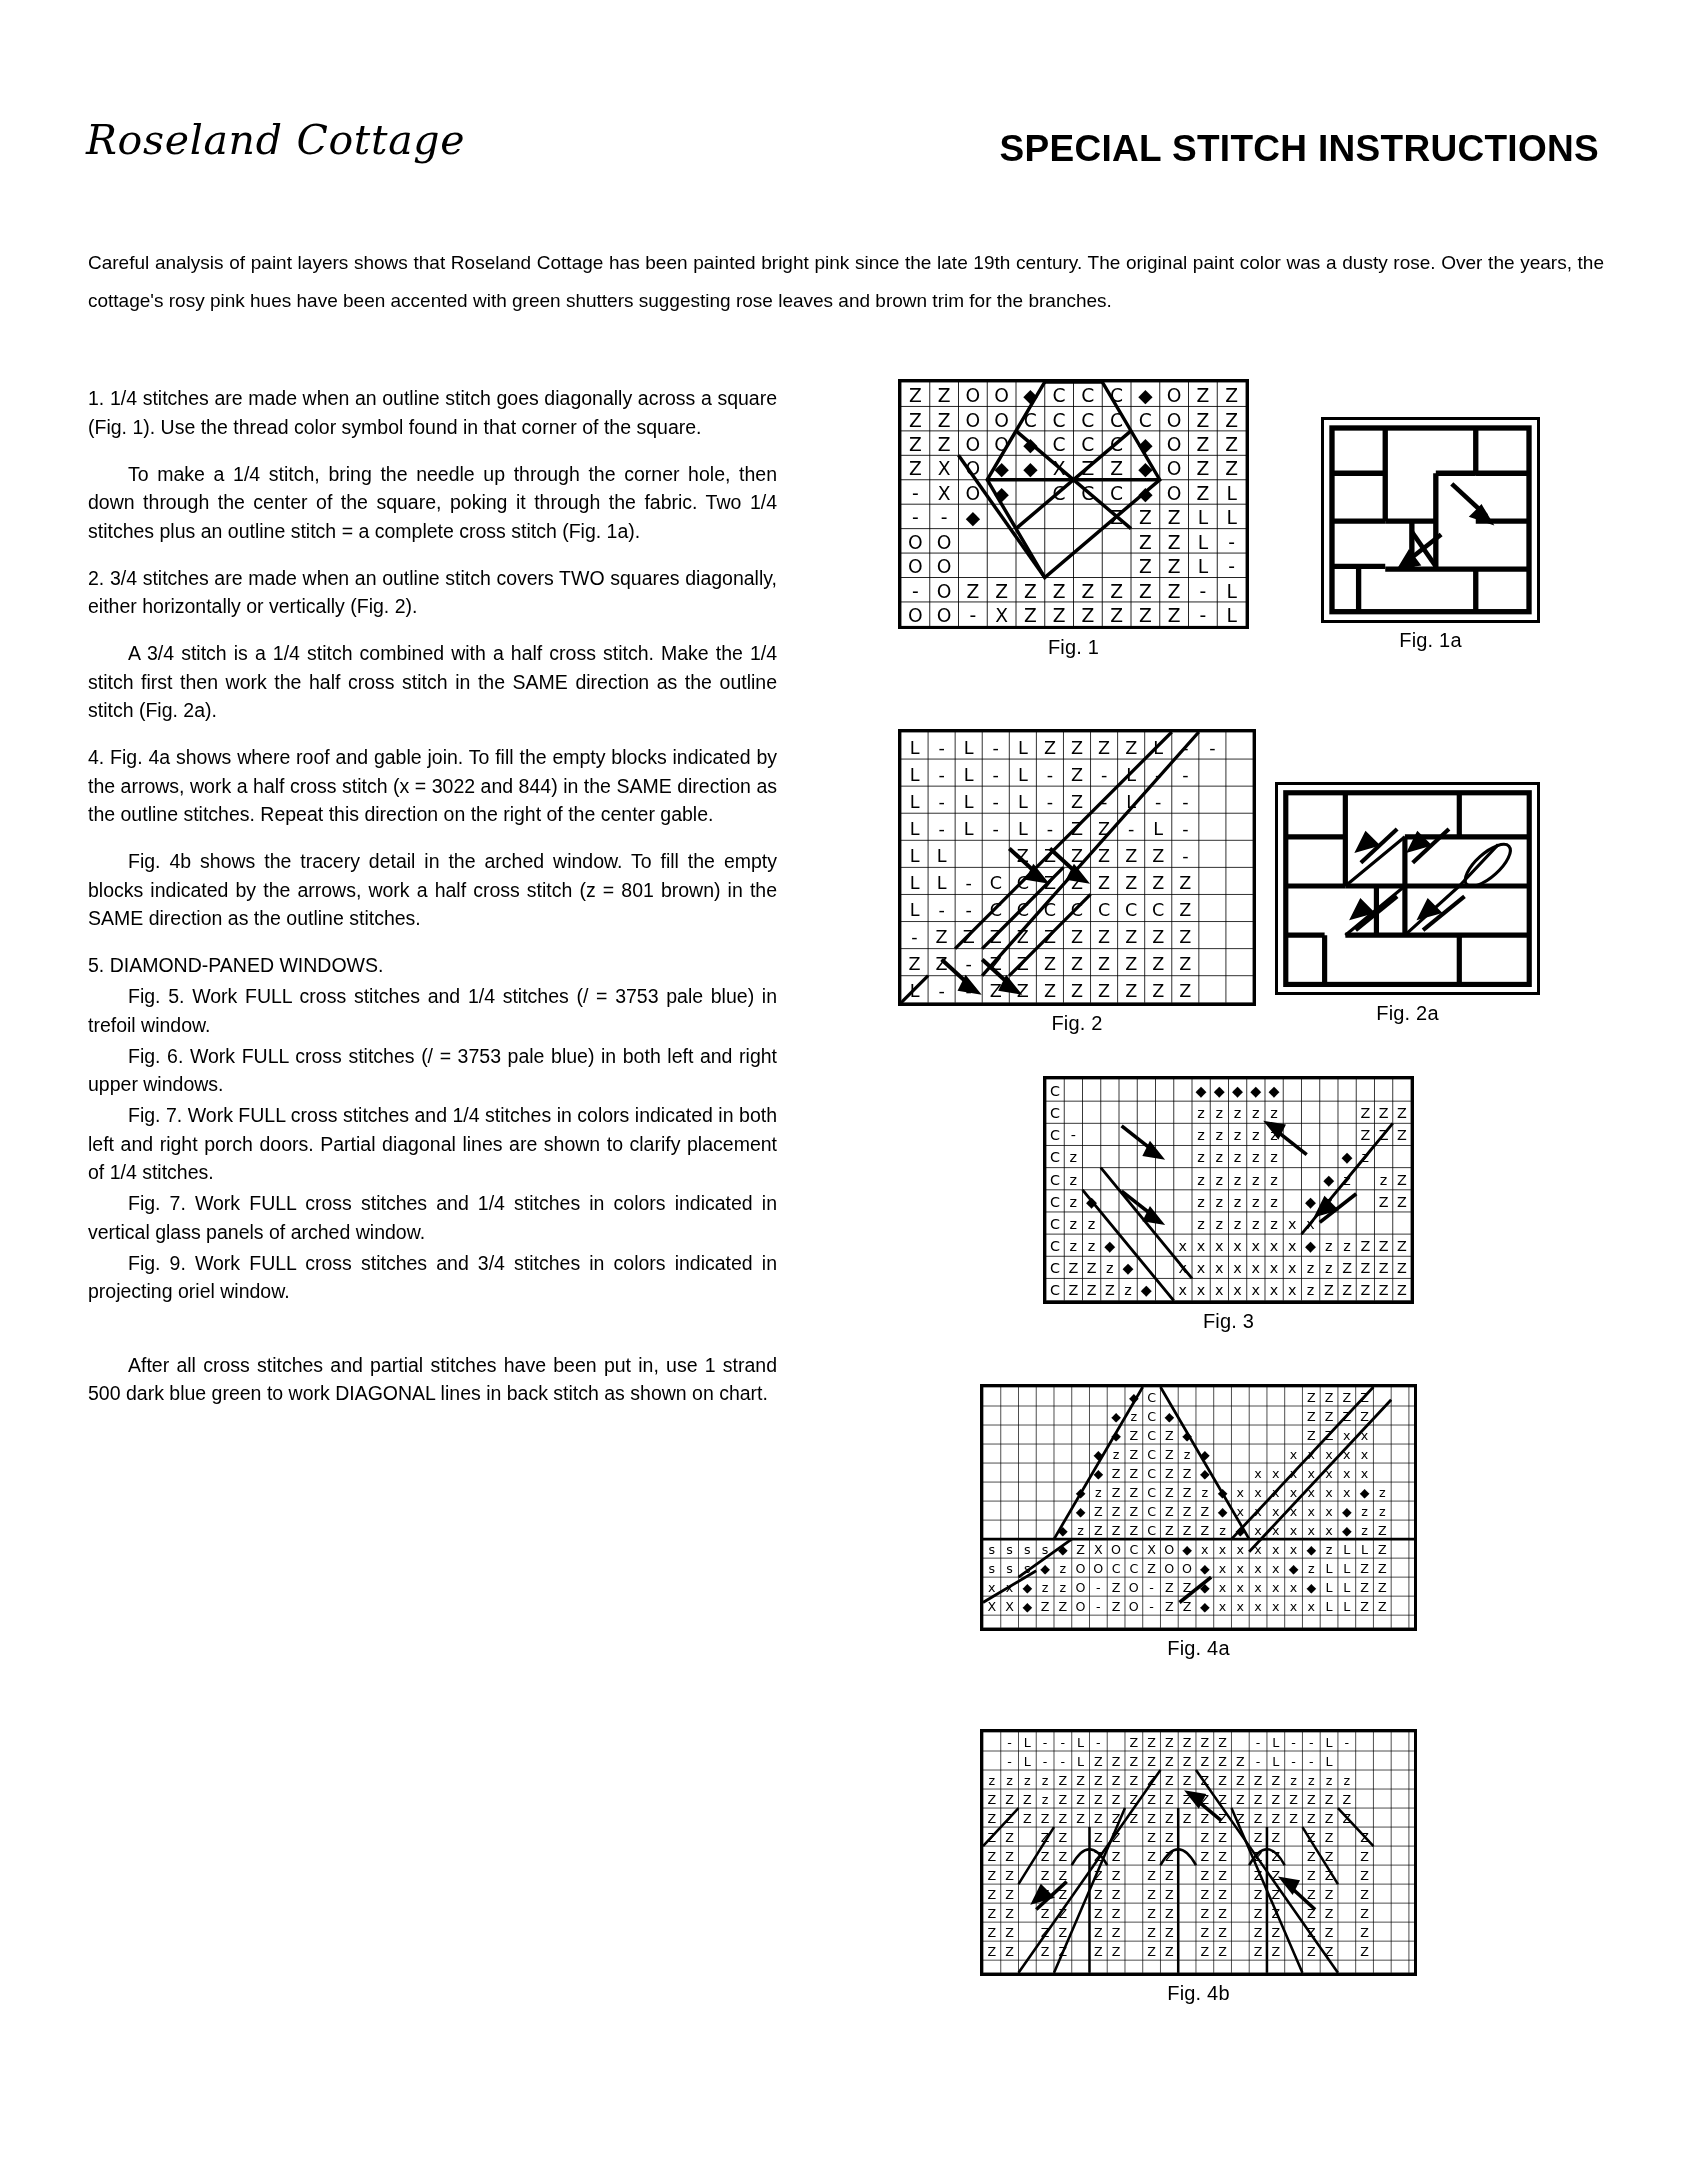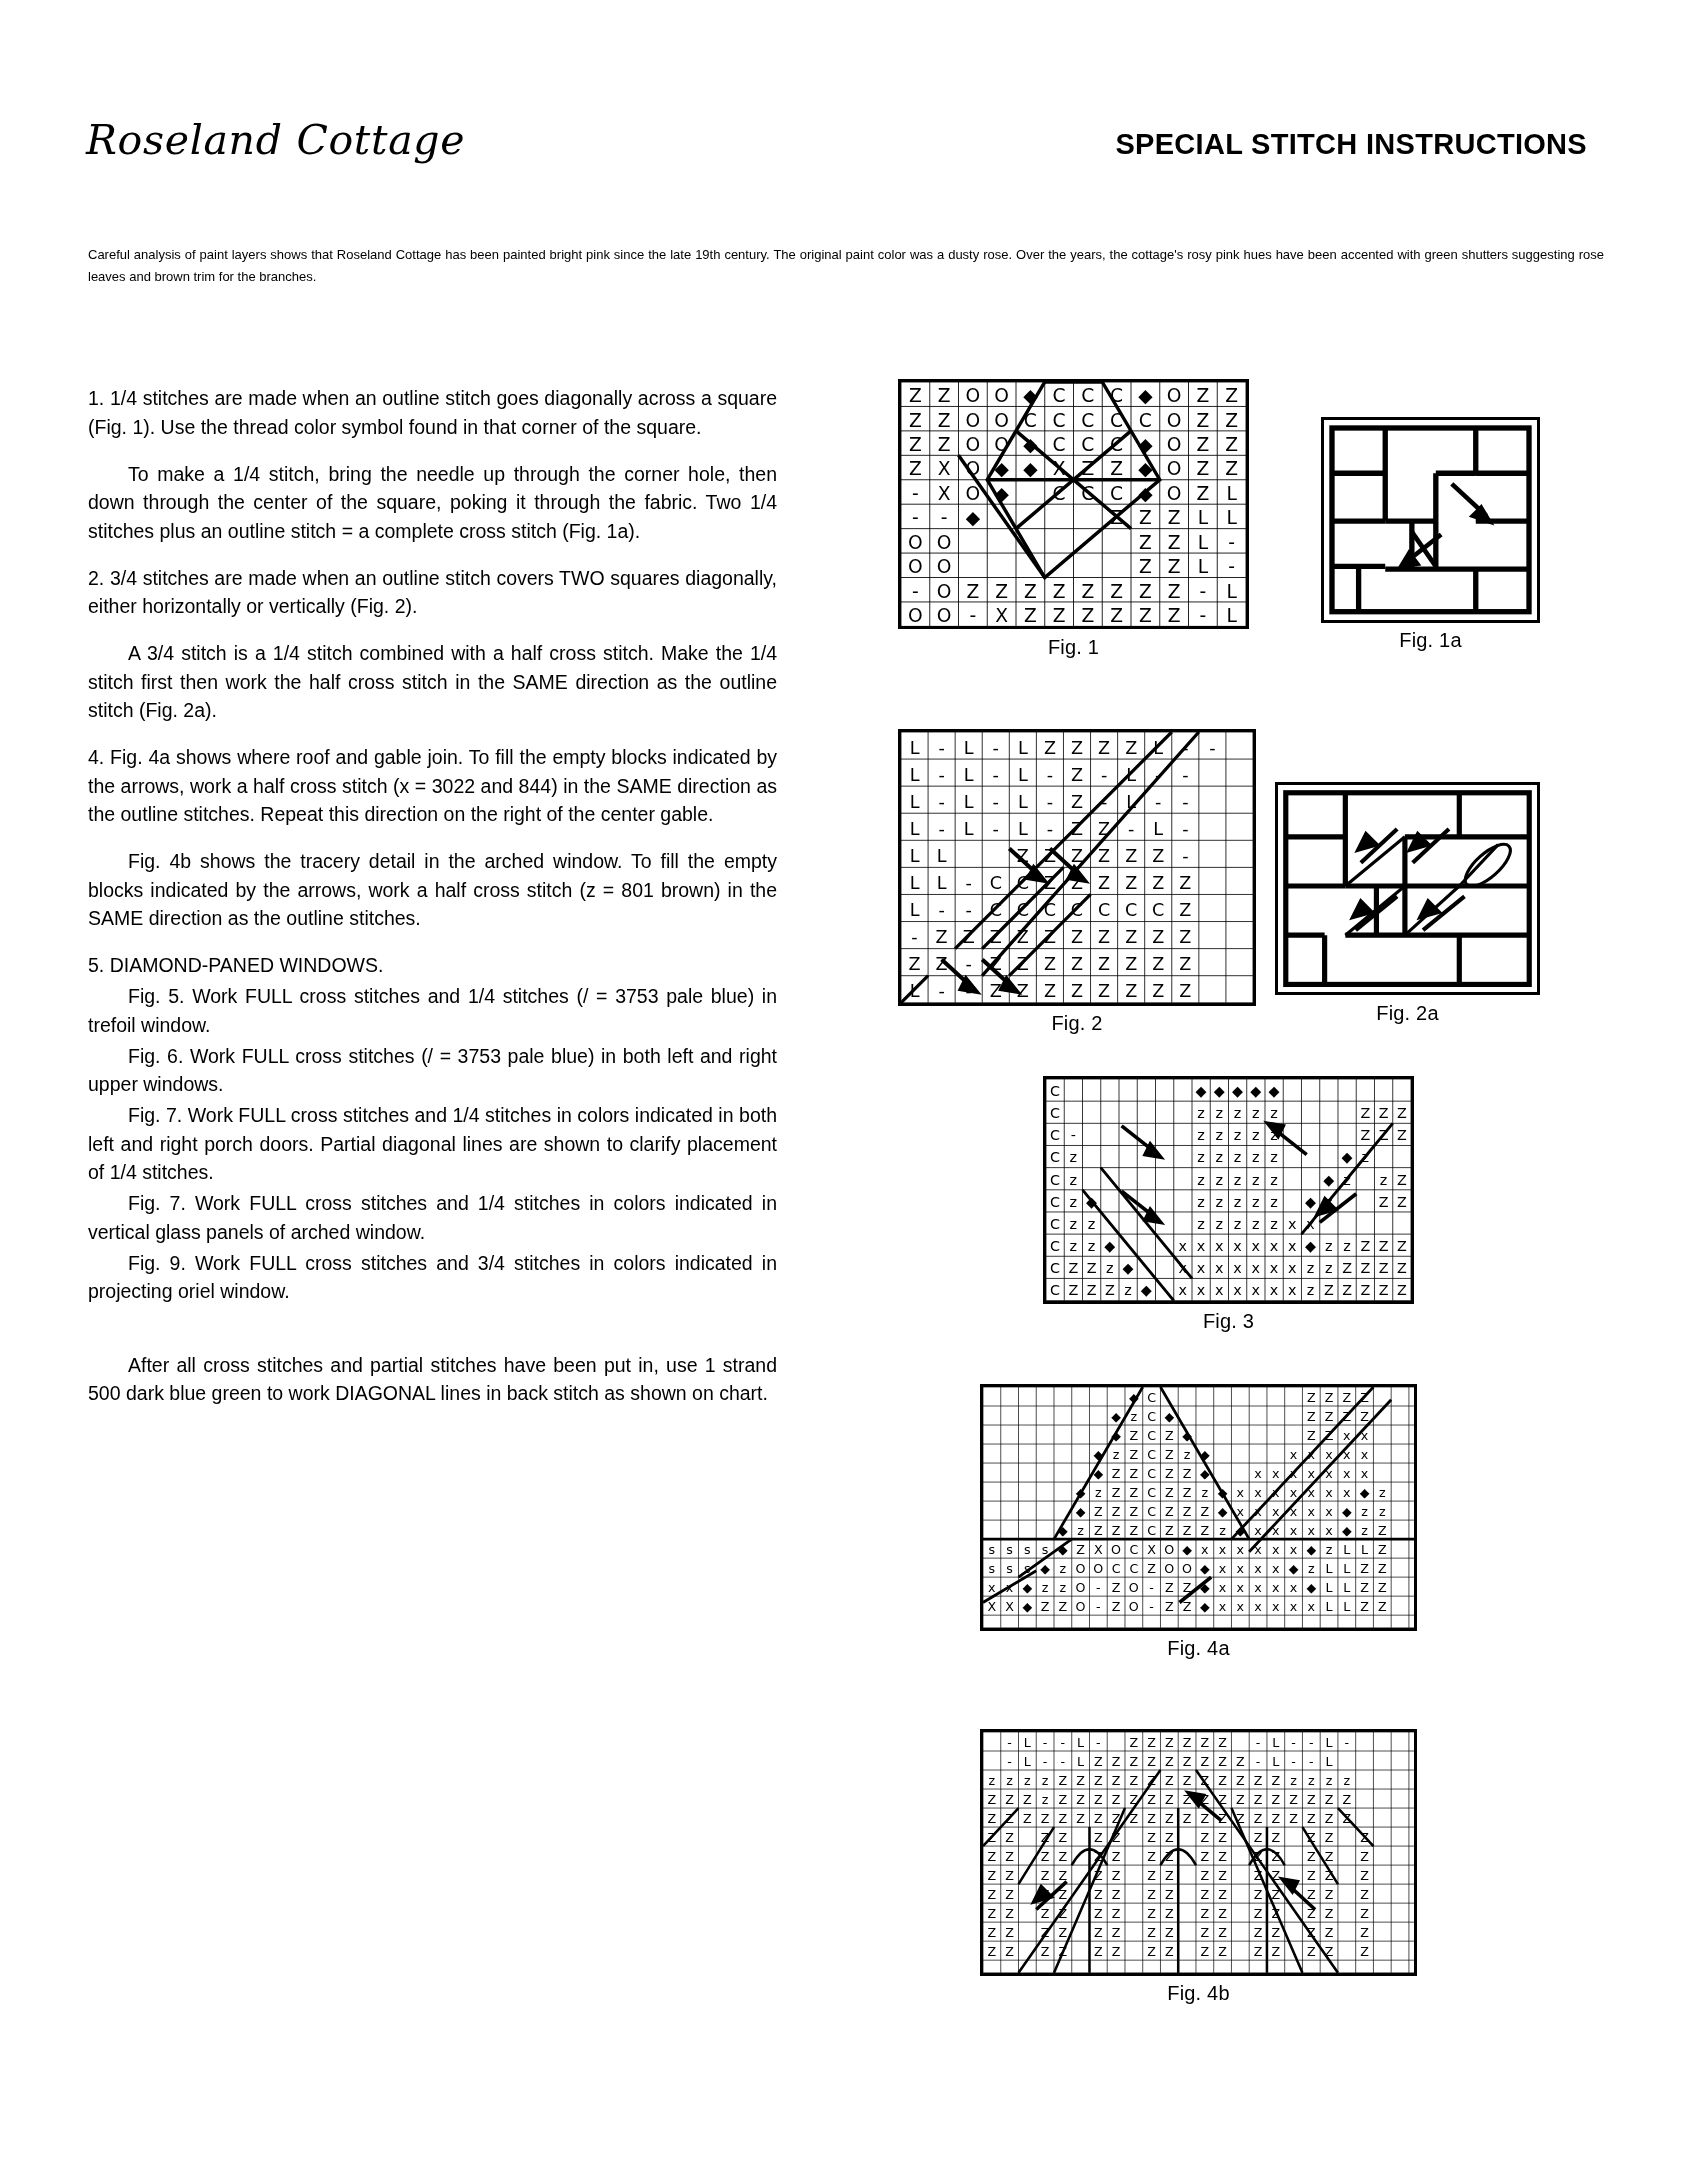--- a/index.html
+++ b/index.html
@@ -36,37 +36,37 @@
     left: 0;
     top: 0;
     font-family: "DejaVu Serif", serif;
     font-style: italic;
     font-size: 41px;
     letter-spacing: 0.7px;
     white-space: nowrap;
   }
   .doc-subtitle {
     position: absolute;
-    right: 16px;
+    right: 4px;
     top: 12px;
     font-family: "Liberation Sans", sans-serif;
     font-weight: bold;
-    font-size: 29px;
+    font-size: 37px;
     letter-spacing: 0.3px;
     white-space: nowrap;
   }
 
   
   .intro {
     position: absolute;
     left: 88px;
     top: 244px;
     width: 1516px;
-    font-size: 13px;
-    line-height: 22px;
+    font-size: 19px;
+    line-height: 38px;
     text-align: justify;
   }
 
   
   .col-left {
     position: absolute;
     left: 88px;
     top: 384px;
     width: 689px;
     font-size: 19.5px;

